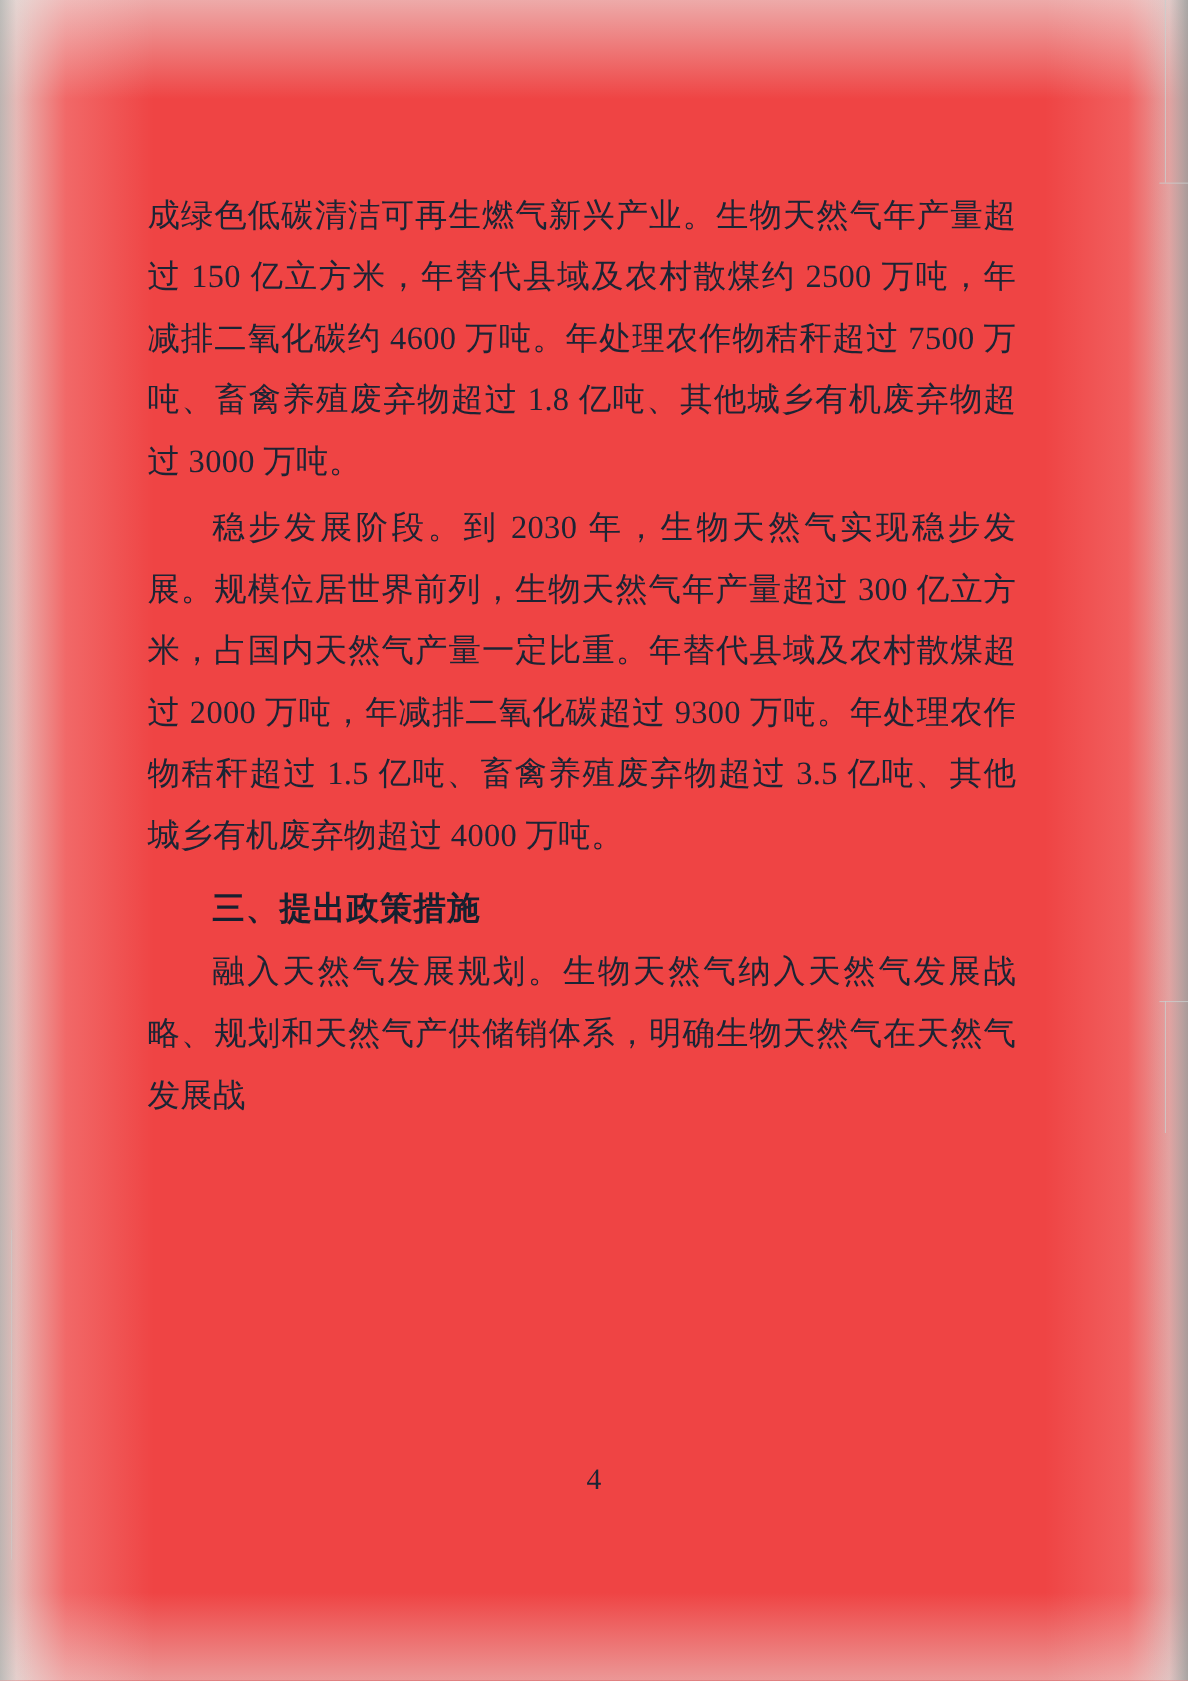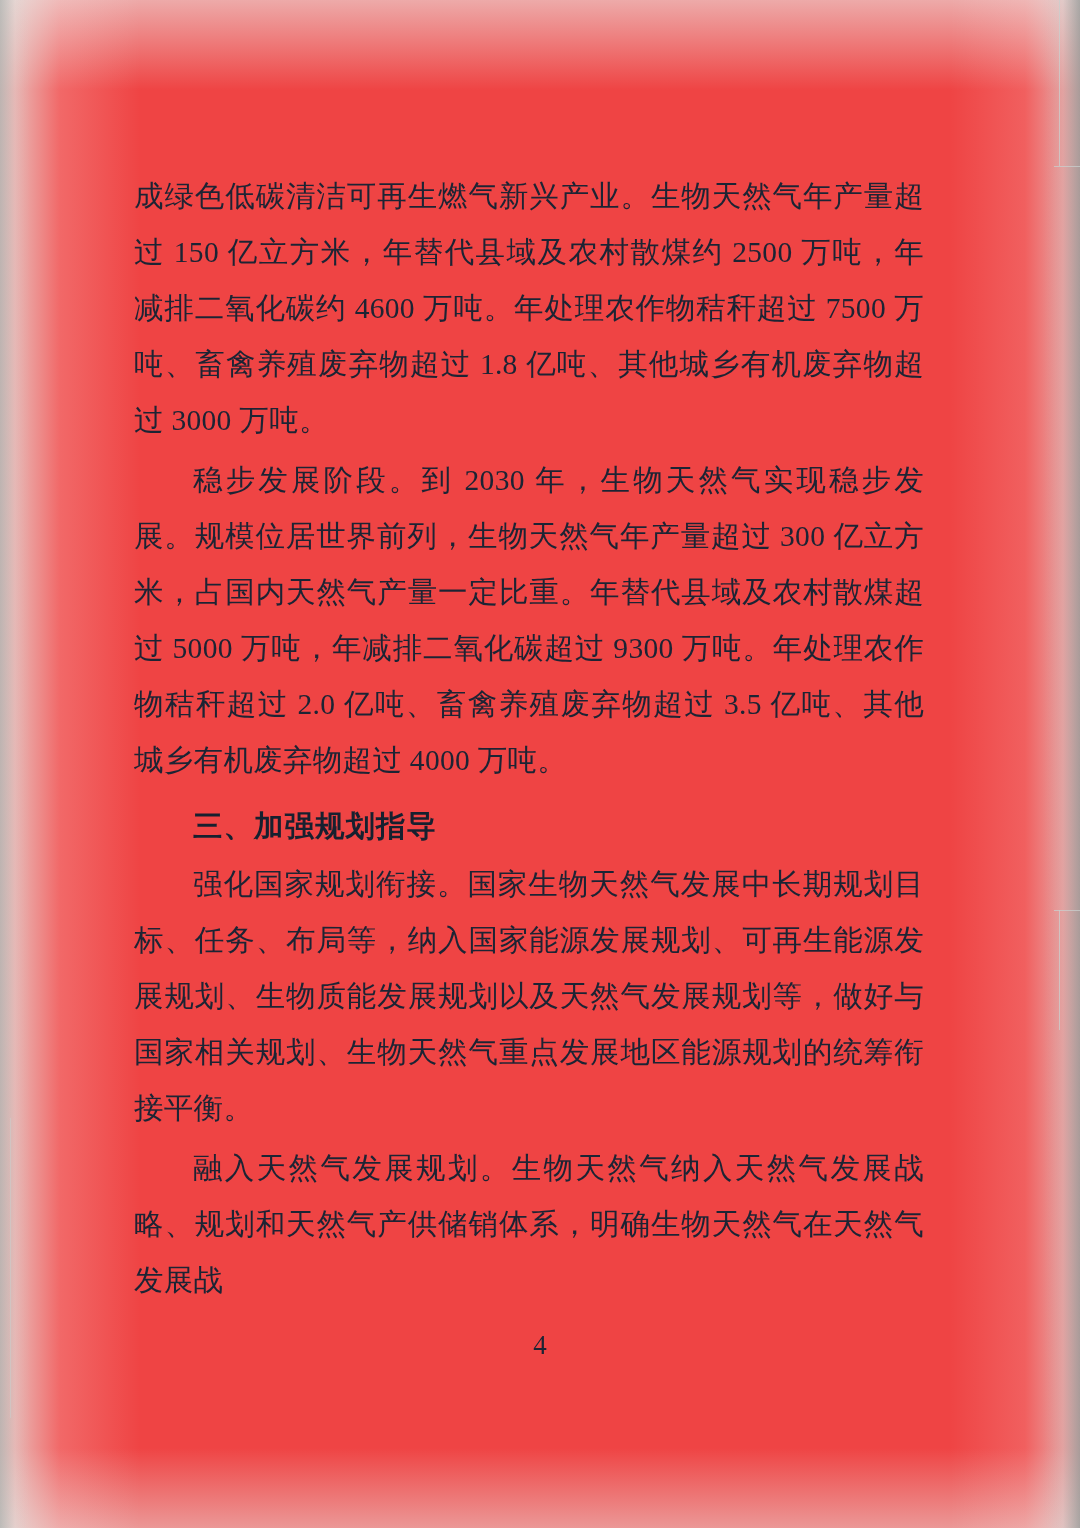--- a/index.html
+++ b/index.html
@@ -110,20 +110,19 @@
   <div class="edge-shadow-left"></div>
   <div class="edge-shadow-right"></div>
   <div class="artifact art-1"></div>
   <div class="artifact art-2"></div>
   <div class="artifact art-3"></div>
   <div class="artifact art-4"></div>
   <div class="artifact art-5"></div>
 
   <div class="content">
     <p class="para">成绿色低碳清洁可再生燃气新兴产业。生物天然气年产量超过 150 亿立方米，年替代县域及农村散煤约 2500 万吨，年减排二氧化碳约 4600 万吨。年处理农作物秸秆超过 7500 万吨、畜禽养殖废弃物超过 1.8 亿吨、其他城乡有机废弃物超过 3000 万吨。</p>
-    <p class="para indent">稳步发展阶段。到 2030 年，生物天然气实现稳步发展。规模位居世界前列，生物天然气年产量超过 300 亿立方米，占国内天然气产量一定比重。年替代县域及农村散煤超过 5000 万吨，年减排二氧化碳超过 9300 万吨。年处理农作物秸秆超过 2.0 亿吨、畜禽养殖废弃物超过 3.5 亿吨、其他城乡有机废弃物超过 4000 万吨。</p>
-    <h2 class="heading">三、加强规划指导</h2>
-    <p class="para indent">强化国家规划衔接。国家生物天然气发展中长期规划目标、任务、布局等，纳入国家能源发展规划、可再生能源发展规划、生物质能发展规划以及天然气发展规划等，做好与国家相关规划、生物天然气重点发展地区能源规划的统筹衔接平衡。</p>
+    <p class="para indent">稳步发展阶段。到 2030 年，生物天然气实现稳步发展。规模位居世界前列，生物天然气年产量超过 300 亿立方米，占国内天然气产量一定比重。年替代县域及农村散煤超过 2000 万吨，年减排二氧化碳超过 9300 万吨。年处理农作物秸秆超过 1.5 亿吨、畜禽养殖废弃物超过 3.5 亿吨、其他城乡有机废弃物超过 4000 万吨。</p>
+    <h2 class="heading">三、提出政策措施</h2>
     <p class="para indent">融入天然气发展规划。生物天然气纳入天然气发展战略、规划和天然气产供储销体系，明确生物天然气在天然气发展战</p>
   </div>
 
   <div class="page-number">4</div>
 </div>
 
 </body></html>

